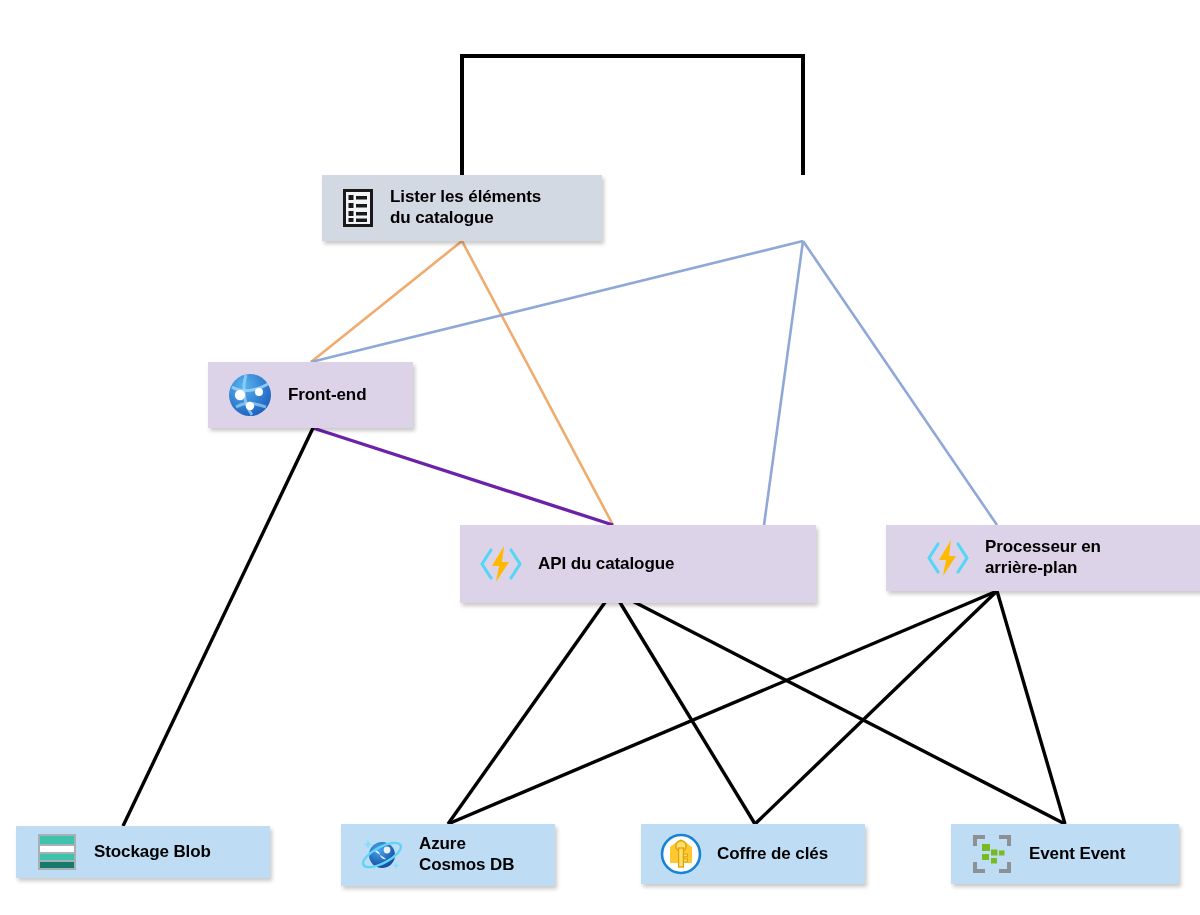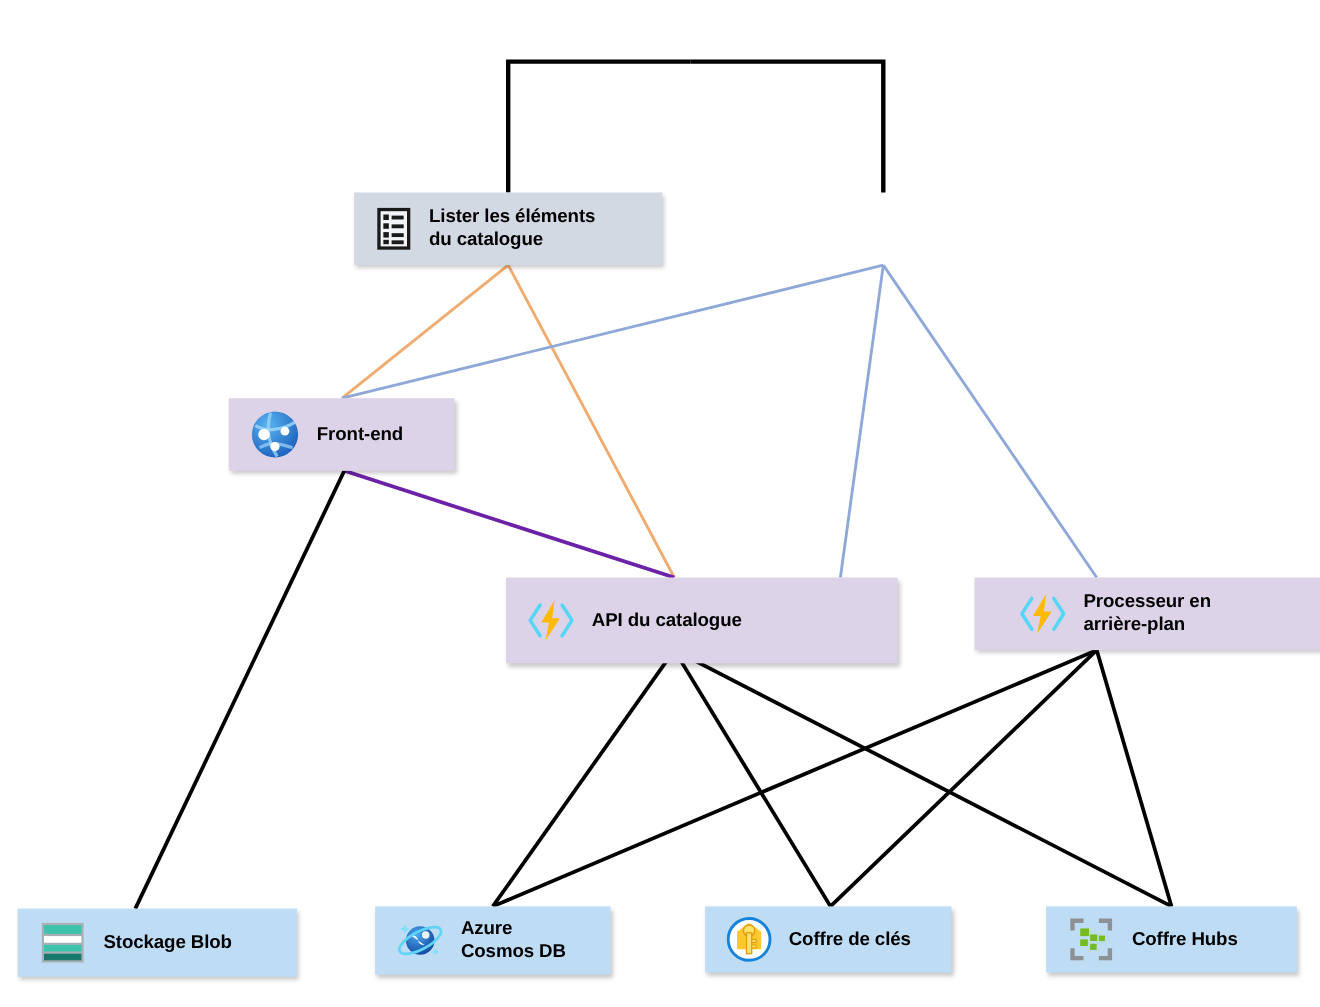--- a/index.html
+++ b/index.html
@@ -135,21 +135,21 @@
       <svg width="46" height="46" viewBox="0 0 46 46">
         <path d="M13 9 L4 23 L13 37" stroke="#55d6f5" stroke-width="3.2" fill="none" stroke-linecap="round" stroke-linejoin="round"></path>
         <path d="M33 9 L42 23 L33 37" stroke="#55d6f5" stroke-width="3.2" fill="none" stroke-linecap="round" stroke-linejoin="round"></path>
         <path d="M26 5 L14 25 L21 25 L18 41 L31 21 L24 21 Z" fill="#ffb900"></path>
       </svg>
     </span>
     <span class="label" style="font-size: 17px;">Processeur en
 arrière-plan</span>
   </div>
 
-  <div class="node t-blue" style="left: 16px; top: 826px; width: 254px; height: 62px;">
+  <div class="node t-blue" style="left: 16px; top: 826px; width: 254px; height: 52px;">
     <span class="iconwrap">
       <svg width="46" height="42" viewBox="0 0 46 42">
         <rect x="4" y="3" width="38" height="36" fill="#a7b0b5"></rect>
         <rect x="6" y="5" width="34" height="8" fill="#3dc2ac"></rect>
         <rect x="6" y="15" width="34" height="6" fill="#ffffff"></rect>
         <rect x="6" y="23" width="34" height="6" fill="#3dc2ac"></rect>
         <rect x="6" y="31" width="34" height="6" fill="#17796b"></rect>
       </svg>
     </span>
     <span class="label" style="font-size: 17px;">Stockage Blob</span>
@@ -197,16 +197,16 @@
         <path d="M30 4 L40 4 L40 13" stroke="#8d9094" stroke-width="4" fill="none"></path>
         <path d="M16 38 L6 38 L6 29" stroke="#8d9094" stroke-width="4" fill="none"></path>
         <path d="M30 38 L40 38 L40 29" stroke="#8d9094" stroke-width="4" fill="none"></path>
         <rect x="13" y="11" width="8" height="7" fill="#76bc21"></rect>
         <rect x="22" y="16.5" width="6.5" height="6" fill="#76bc21"></rect>
         <rect x="30" y="17.5" width="5.5" height="5" fill="#76bc21"></rect>
         <rect x="13" y="21" width="7" height="6" fill="#76bc21"></rect>
         <rect x="22" y="25" width="6" height="5.5" fill="#76bc21"></rect>
       </svg>
     </span>
-    <span class="label" style="font-size: 17px;">Coffre Hubs</span>
+    <span class="label" style="font-size: 17px;">Event Event</span>
   </div>
 
 </div>
 
 </body></html>

